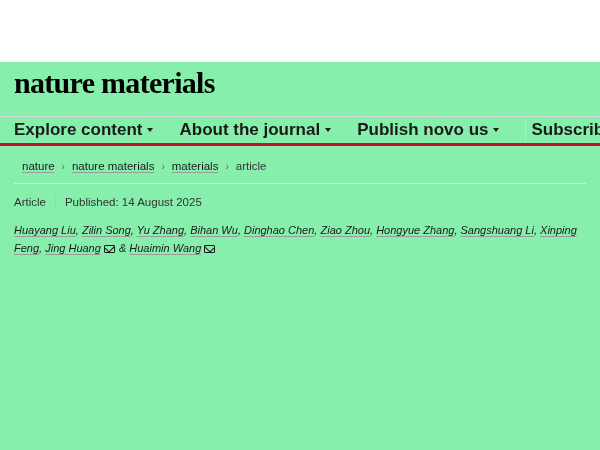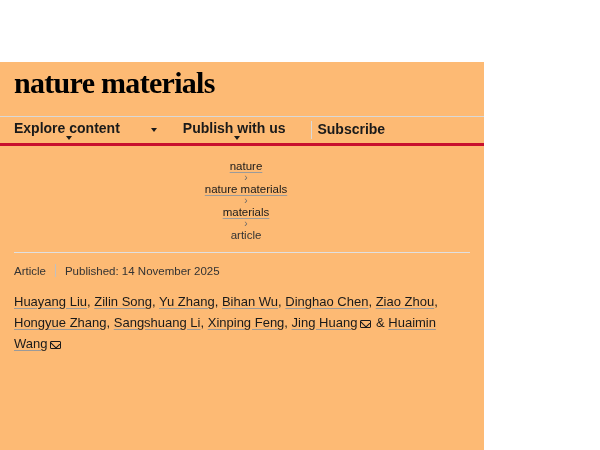--- a/index.html
+++ b/index.html
@@ -8,23 +8,23 @@
   }
   body {
     width: 600px;
     height: 450px;
     background: #ffffff;
     font-family: "Liberation Sans", sans-serif;
     overflow: hidden;
   }
   .page {
     position: relative;
-    width: 484px;
+    width: 600px;
     height: 450px;
-    background: #fdba74;
+    background: #86efac;
     box-sizing: border-box;
   }
   
   .top-strip {
     height: 62px;
     background: #ffffff;
   }
   
   .masthead {
     padding: 0 14px;
@@ -47,27 +47,26 @@
     border-bottom: 3px solid #c8102e;
     display: flex;
     align-items: center;
     height: 30px;
     padding: 0 14px;
     box-sizing: border-box;
   }
   .nav-item {
     display: flex;
     align-items: center;
-    font-size: 14px;
+    font-size: 17px;
     font-weight: bold;
     color: #1a1a1a;
     margin-right: 26px;
     white-space: nowrap;
     cursor: pointer;
-    flex-direction: column;
   }
   .nav-item.last {
     margin-right: 18px;
     padding-left: 5px;
     border-left: 1px solid #d9d9d9;
     height: 18px;
   }
   .caret {
     display: inline-block;
     margin-left: 5px;
@@ -78,21 +77,20 @@
     border-top: 4.5px solid #1a1a1a;
   }
   
   .breadcrumb {
     padding: 14px 14px 0 22px;
     font-size: 11.5px;
     color: #333333;
     display: flex;
     align-items: center;
     flex-wrap: nowrap;
-    flex-direction: column;
   }
   .breadcrumb a {
     color: #1a1a1a;
     text-decoration: underline;
     text-decoration-color: #9a9a9a;
     text-underline-offset: 2px;
     cursor: pointer;
   }
   .breadcrumb .sep {
     margin: 0 7px;
@@ -129,24 +127,25 @@
     font-weight: bold;
     font-size: 21.5px;
     line-height: 1.22;
     color: #000000;
     letter-spacing: -0.2px;
     max-width: 540px;
   }
   
   .authors {
     padding: 14px 14px 0 14px;
-    font-size: 13px;
+    font-size: 11px;
     line-height: 1.62;
     color: #1a1a1a;
     max-width: 580px;
+    font-style: italic;
   }
   .authors a {
     color: #1a1a1a;
     text-decoration: underline;
     text-decoration-color: #9a9a9a;
     text-underline-offset: 2px;
     cursor: pointer;
   }
   .mail-icon {
     display: inline-block;
@@ -185,24 +184,25 @@
   <div class="masthead">
     <div class="brand">nature materials</div>
   </div>
 
   <div class="navbar">
     <div class="nav-item">
       <span>Explore content</span>
       <span class="caret"></span>
     </div>
     <div class="nav-item">
+      <span>About the journal</span>
       <span class="caret"></span>
     </div>
     <div class="nav-item">
-      <span>Publish with us</span>
+      <span>Publish novo us</span>
       <span class="caret"></span>
     </div>
     <div class="nav-item last">
       <span>Subscribe</span>
     </div>
   </div>
 
   <div class="breadcrumb">
     <a>nature</a>
     <span class="sep">›</span>
@@ -211,21 +211,21 @@
     <a>materials</a>
     <span class="sep">›</span>
     <span class="current">article</span>
   </div>
 
   <div class="rule"></div>
 
   <div class="meta">
     <span class="type">Article</span>
     <span class="divider"></span>
-    <span>Published: 14 November 2025</span>
+    <span>Published: 14 August 2025</span>
   </div>
 
 
   <div class="authors">
     <a>Huayang Liu</a><span>, </span><a>Zilin Song</a><span>, </span><a>Yu Zhang</a><span>, </span><a>Bihan Wu</a><span>, </span><a>Dinghao Chen</a><span>, </span><a>Ziao Zhou</a><span>, </span><a>Hongyue Zhang</a><span>, </span><a>Sangshuang Li</a><span>, </span><a>Xinping Feng</a><span>, </span><a>Jing Huang</a><span class="mail-icon"></span><span class="amp"> &amp; </span><a>Huaimin Wang</a><span class="mail-icon"></span>
   </div>
 
 </div>
 
 </body></html>

